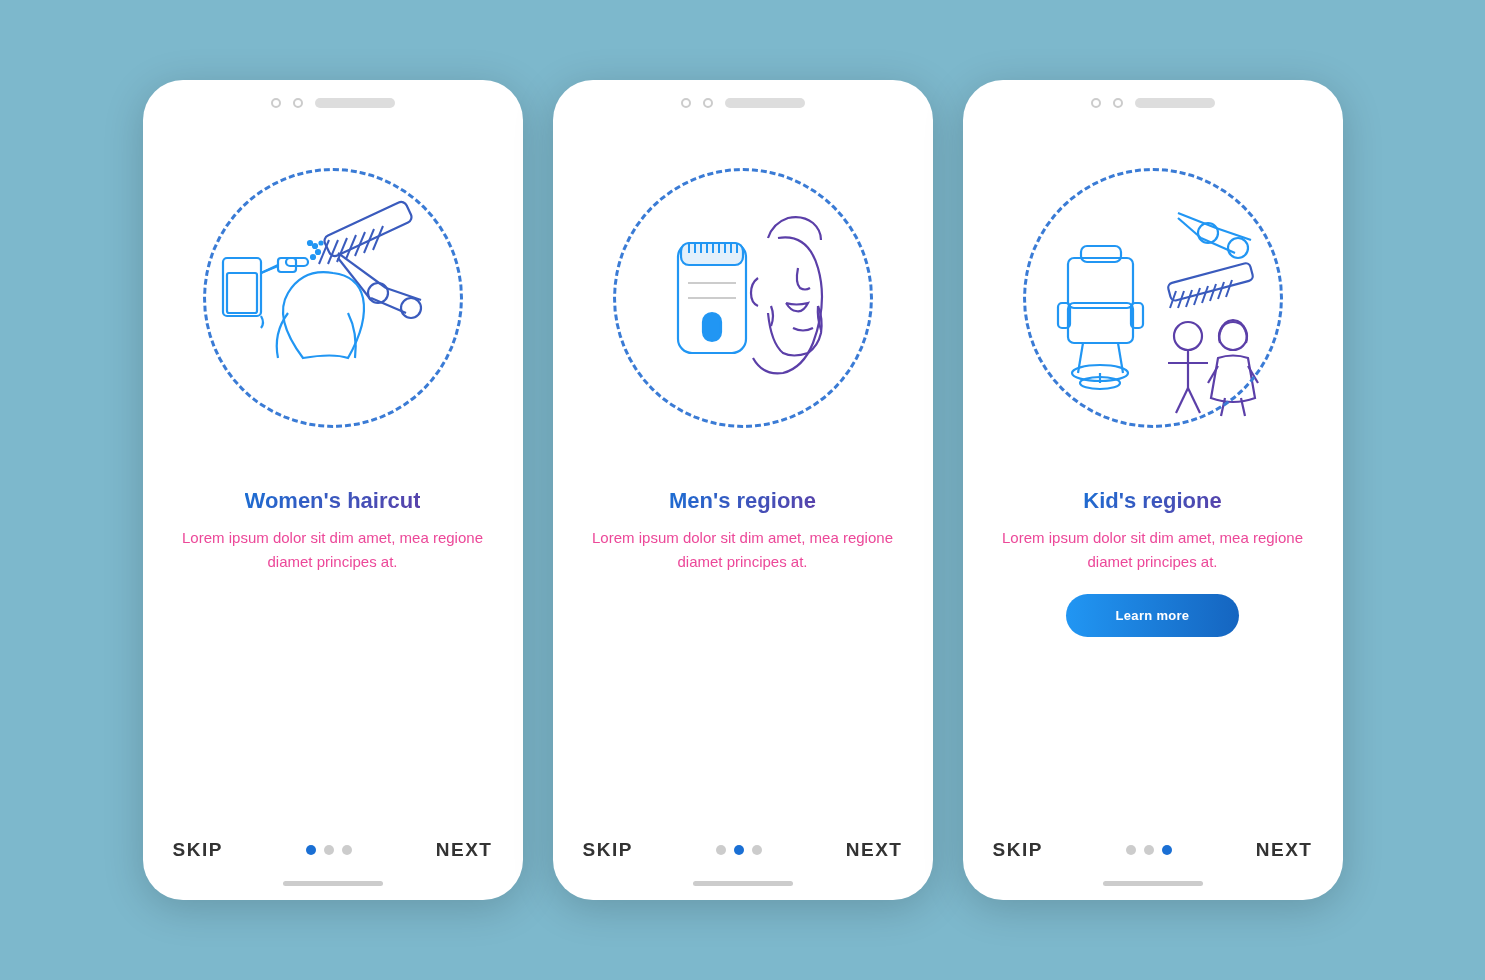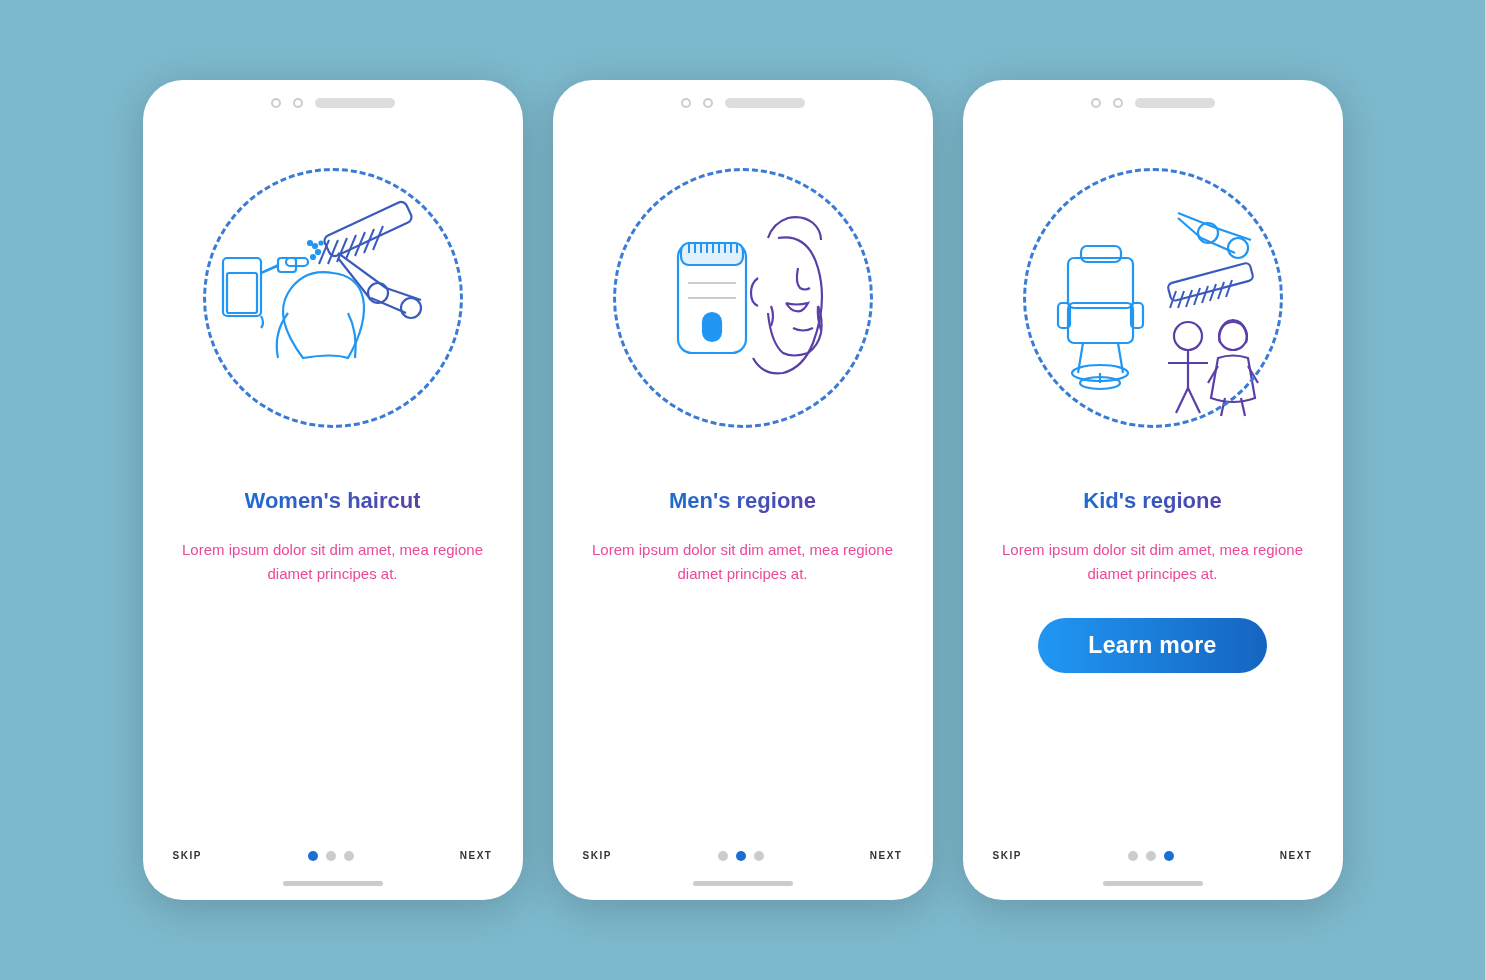--- a/index.html
+++ b/index.html
@@ -75,21 +75,21 @@
       width: 280px;
       height: 280px;
     }
     .text-area {
       width: 100%;
       flex: 1;
       display: flex;
       flex-direction: column;
       align-items: center;
       padding: 10px 30px 0;
-      gap: 24px;
+      gap: 12px;
     }
     .screen-title {
       font-size: 22px;
       font-weight: 700;
       background: linear-gradient(135deg, #1a6fd4, #5b3fa8);
       -webkit-background-clip: text;
       -webkit-text-fill-color: transparent;
       background-clip: text;
       text-align: center;
     }
@@ -98,35 +98,35 @@
       color: #ec4899;
       text-align: center;
       line-height: 1.6;
     }
     .learn-more-btn {
       background: linear-gradient(to right, #2196f3, #1565c0);
       color: white;
       border: none;
       border-radius: 30px;
       padding: 14px 50px;
-      font-size: 23px;
+      font-size: 13px;
       font-weight: 600;
       cursor: pointer;
       margin-top: 8px;
       letter-spacing: 0.3px;
     }
     .phone-bottom-bar {
       width: 100%;
       padding: 14px 30px 20px;
       display: flex;
       align-items: center;
       justify-content: space-between;
     }
     .nav-btn {
-      font-size: 10px;
+      font-size: 19px;
       font-weight: 700;
       letter-spacing: 1.5px;
       color: #333;
       cursor: pointer;
       background: none;
       border: none;
     }
     .dots-nav {
       display: flex;
       gap: 8px;

